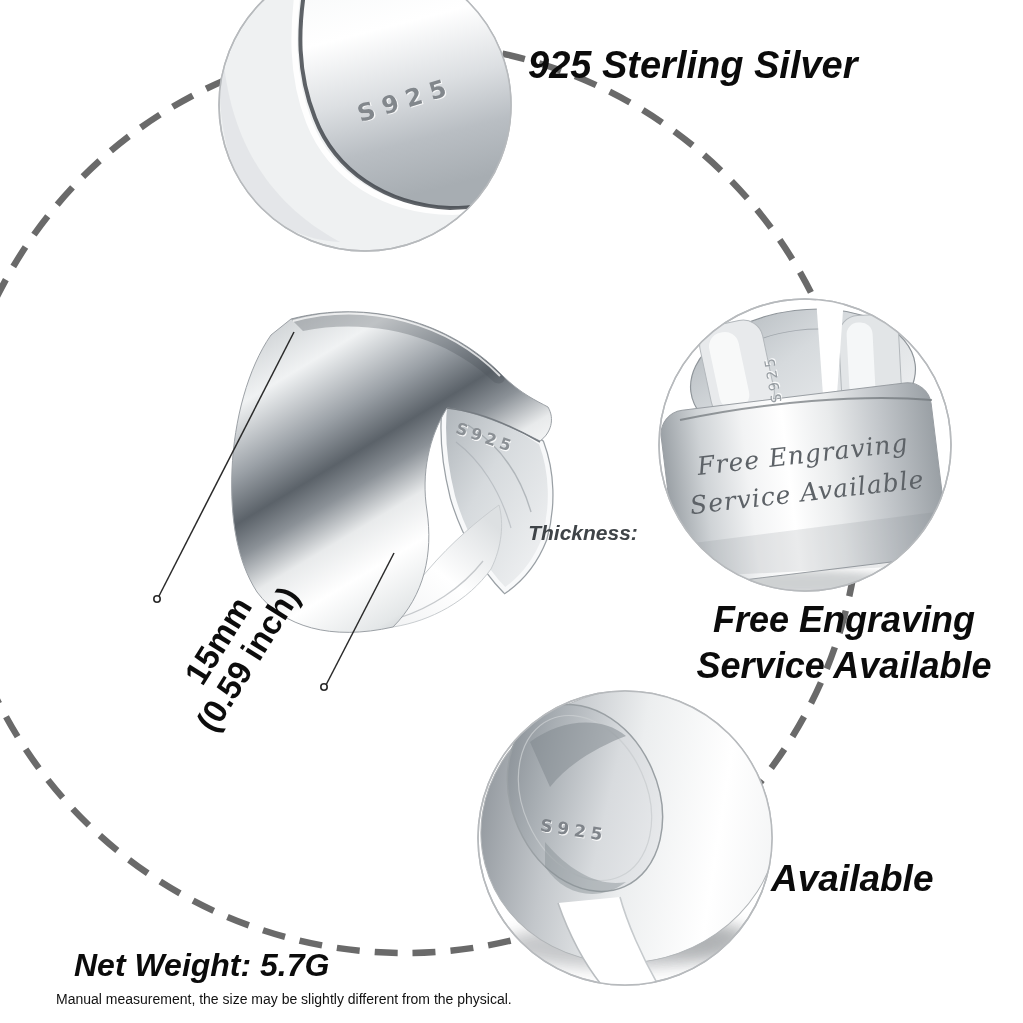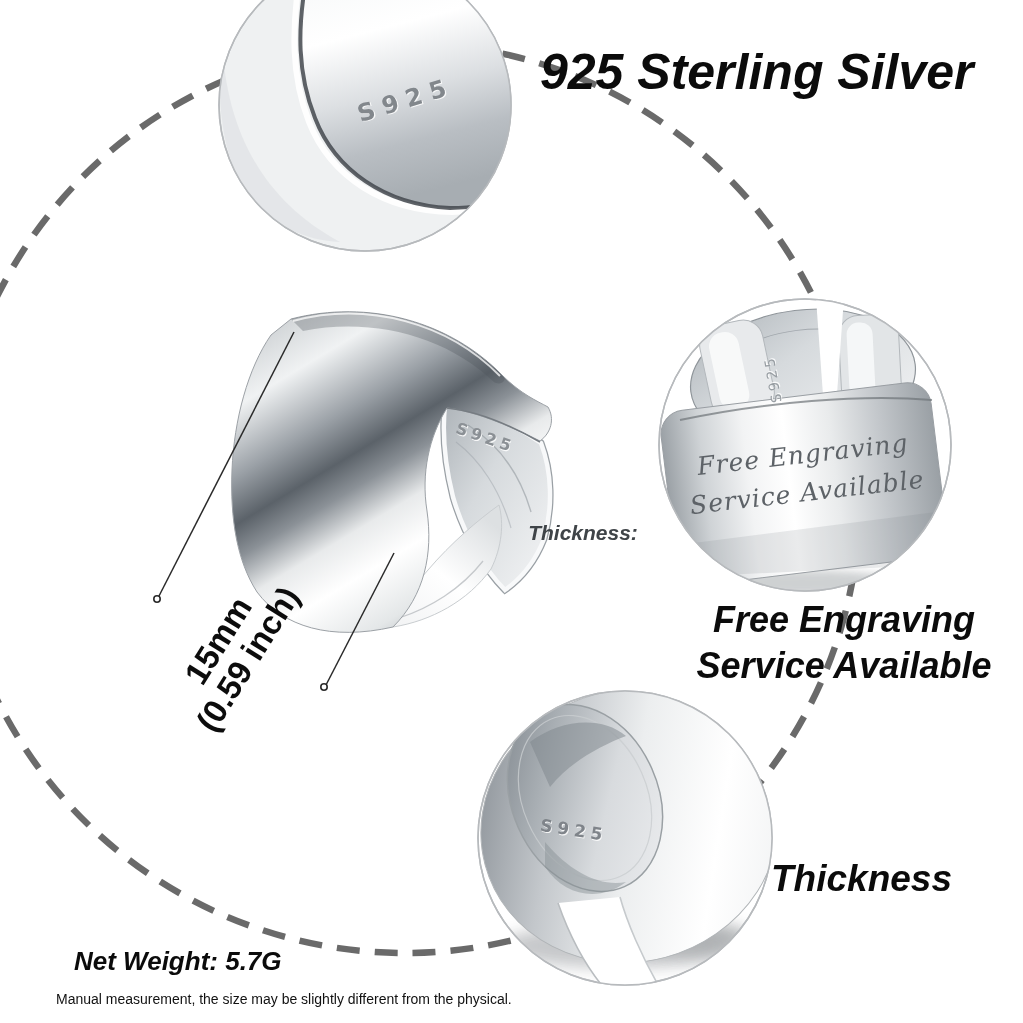--- a/index.html
+++ b/index.html
@@ -3,24 +3,24 @@
 <meta charset="utf-8">
 <style>
   html,body{margin:0;padding:0;background:#ffffff;}
   #canvas{
     position:relative;width:1023px;height:1023px;background:#ffffff;overflow:hidden;
     font-family:"Liberation Sans",sans-serif;color:#0d0d0d;
   }
   #art{position:absolute;left:0;top:0;width:1023px;height:1023px;}
   .abs{position:absolute;}
   .headline{font-weight:bold;font-style:italic;color:#0b0b0b;line-height:1.15;white-space:nowrap;}
-  .title{left:540px;top:44px;font-size:50px;}
+  .title{left:528px;top:44px;font-size:38px;}
   .eng-label{left:694px;top:597px;width:300px;text-align:center;font-size:36px;line-height:1.28;white-space:normal;}
   .resizable{left:771px;top:858px;font-size:37px;}
-  .networth{left:74px;top:947px;font-size:26px;}
+  .networth{left:74px;top:947px;font-size:32px;}
   .disclaimer{left:56px;top:992px;font-size:14px;color:#111;line-height:1.1;white-space:nowrap;}
   .thickness{left:498px;top:521px;width:170px;text-align:center;font-style:italic;font-weight:600;
     font-size:21px;color:#3f4448;line-height:1.12;}
   .dim-label{left:118px;top:610px;width:250px;height:92px;text-align:center;font-weight:bold;
     font-size:33px;line-height:1.06;transform:rotate(-58deg);color:#0c0c0c;}
   .script-engraving{left:682px;top:436px;width:246px;text-align:center;transform:rotate(-6.5deg);
     font-family:"DejaVu Serif",serif;font-style:italic;font-size:25px;color:#5d6267;
     line-height:1.5;letter-spacing:1px;white-space:nowrap;}
   .stamp{font-family:"DejaVu Sans",sans-serif;white-space:nowrap;
     text-shadow:1px 1px 0 rgba(255,255,255,0.85);}
@@ -199,19 +199,19 @@
   <div class="abs dim-label">
     <div>15mm</div>
     <div>(0.59 inch)</div>
   </div>
 
   <div class="abs headline eng-label">
     <div>Free Engraving</div>
     <div>Service Available</div>
   </div>
 
-  <div class="abs headline resizable">Thickness</div>
+  <div class="abs headline resizable">Available</div>
 
   <div class="abs headline networth">Net Weight: 5.7G</div>
 
   <div class="abs disclaimer">Manual measurement, the size may be slightly different from the physical.</div>
 
 </div>
 
 </body></html>

